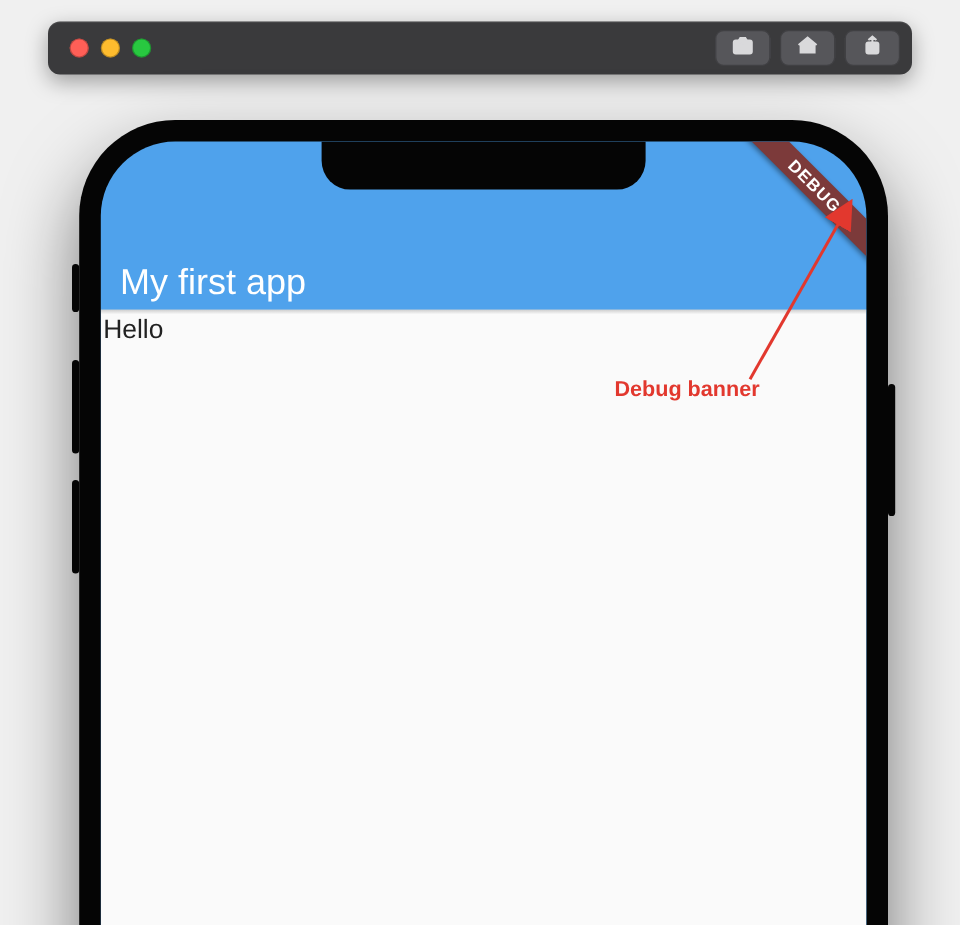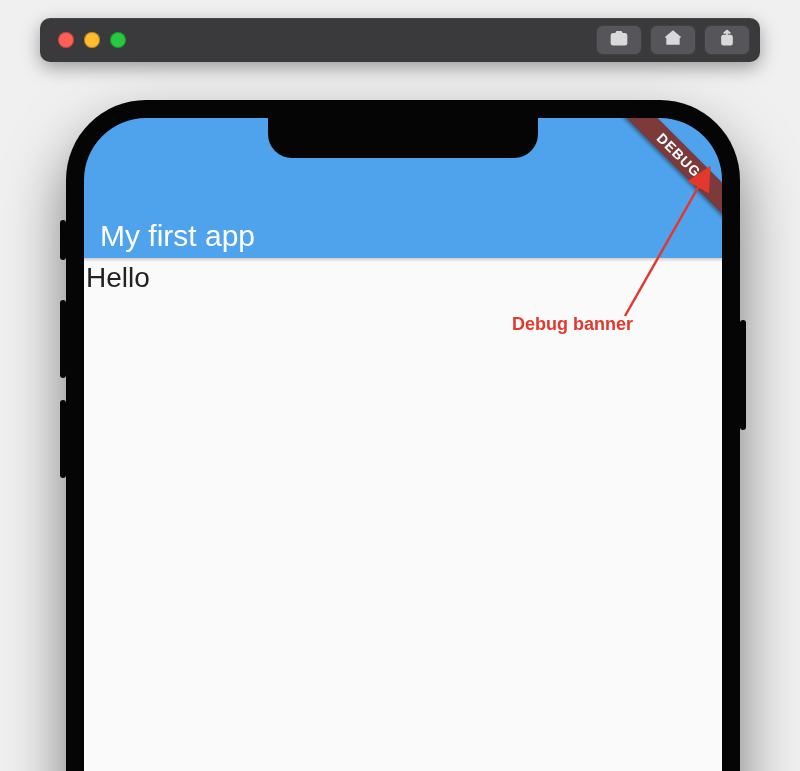--- a/index.html
+++ b/index.html
@@ -174,21 +174,21 @@
   .appbar-title { color:#fff; font-size: 30px; font-weight: 500; }
 
   
   .app-body {
     position: absolute;
     top: 140px;
     left: 0; right: 0; bottom: 0;
     background: #fafafa;
   }
   .hello {
-    font-size: 28px;
+    font-size: 22px;
     color: #222;
     padding: 4px 2px;
   }
   .body-shadow {
     position:absolute; top:0; left:0; right:0; height:4px;
     background: linear-gradient(rgba(0,0,0,0.18), transparent);
   }
 
   
   .anno-label {

